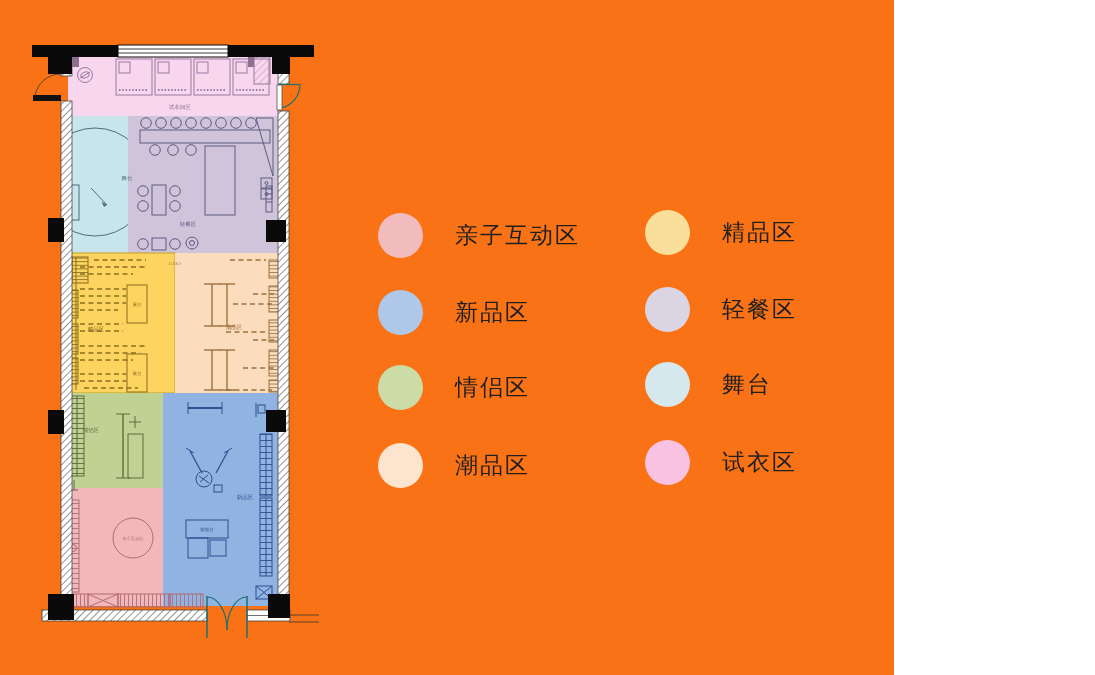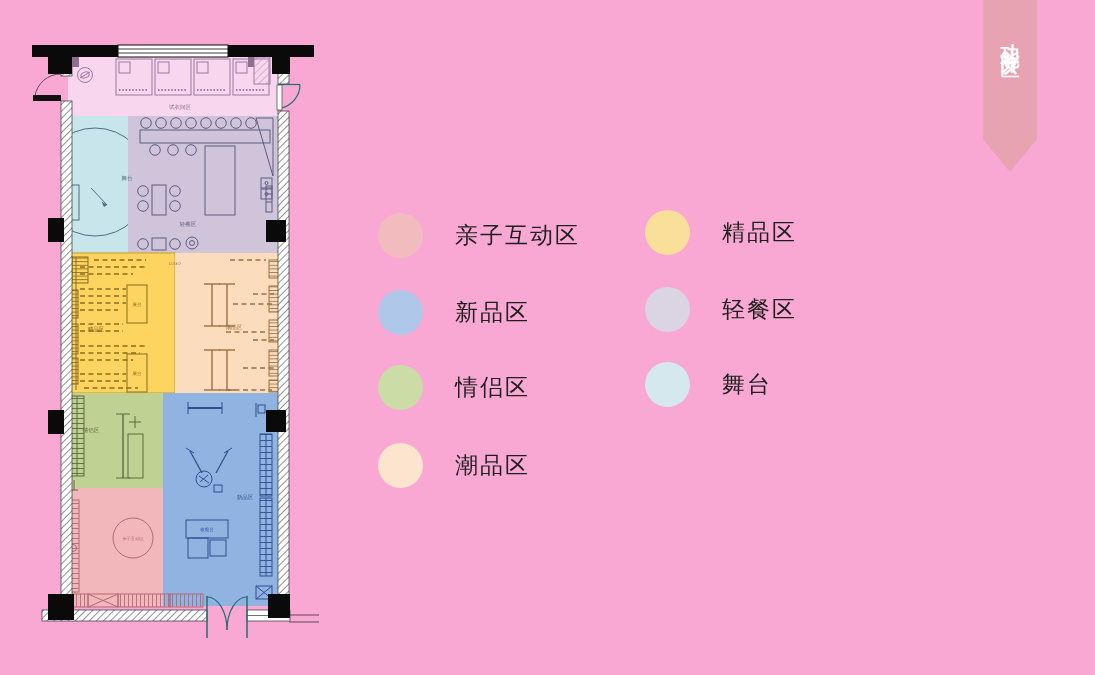--- a/index.html
+++ b/index.html
@@ -1,16 +1,16 @@
 <!DOCTYPE html>
 <html><head>
 <meta charset="utf-8">
 <style>
   html,body{margin:0;padding:0;background:#ffffff;}
-  #page{position:relative;width:1095px;height:675px;background:#f9a8d4;overflow:hidden;
+  #page{position:relative;width:894px;height:675px;background:#f97316;overflow:hidden;
         font-family:"Liberation Sans","DejaVu Sans",sans-serif;}
   
   #plan{position:absolute;left:28px;top:38px;width:292px;height:604px;}
   
   .legend-item{position:absolute;display:flex;align-items:center;gap:32px;}
   .swatch{width:45px;height:45px;border-radius:50%;flex:0 0 auto;}
   .legend-label{font-family:"Liberation Serif","DejaVu Serif",serif;font-size:23px;
                 color:#1f1f1f;letter-spacing:2px;white-space:nowrap;}
   .li0{left:378px;top:213px}.li1{left:378px;top:290px}.li2{left:378px;top:365px}.li3{left:378px;top:443px}
   .li4{left:645px;top:210px}.li5{left:645px;top:287px}.li6{left:645px;top:362px}.li7{left:645px;top:440px}
@@ -318,18 +318,22 @@
     <span class="legend-label">精品区</span>
   </div>
   <div class="legend-item li5">
     <span class="swatch" style="background-color: rgb(219, 212, 227);"></span>
     <span class="legend-label">轻餐区</span>
   </div>
   <div class="legend-item li6">
     <span class="swatch" style="background-color: rgb(212, 232, 238);"></span>
     <span class="legend-label">舞台</span>
   </div>
+  <div class="legend-item li7">
+    <span class="swatch" style="background-color: rgb(249, 194, 226);"></span>
+    <span class="legend-label">试衣区</span>
+  </div>
 
   <div id="ribbon" style="background-color: rgb(232, 163, 179);">
     <span class="rtext">功能分区</span>
   </div>
 
 </div>
 
 </body></html>

